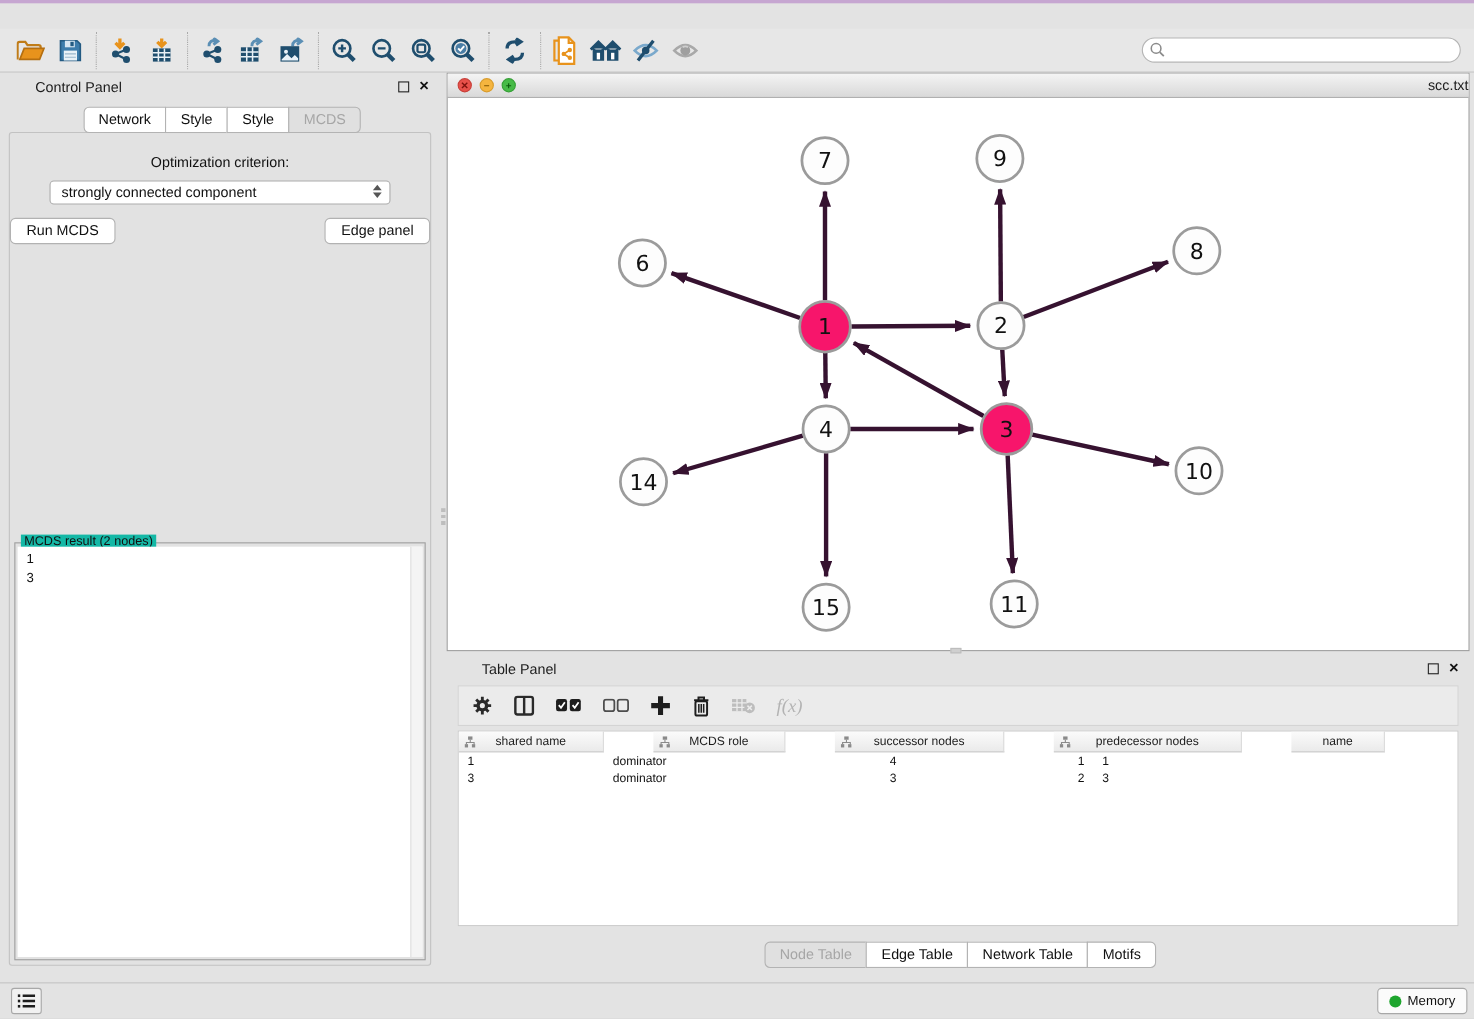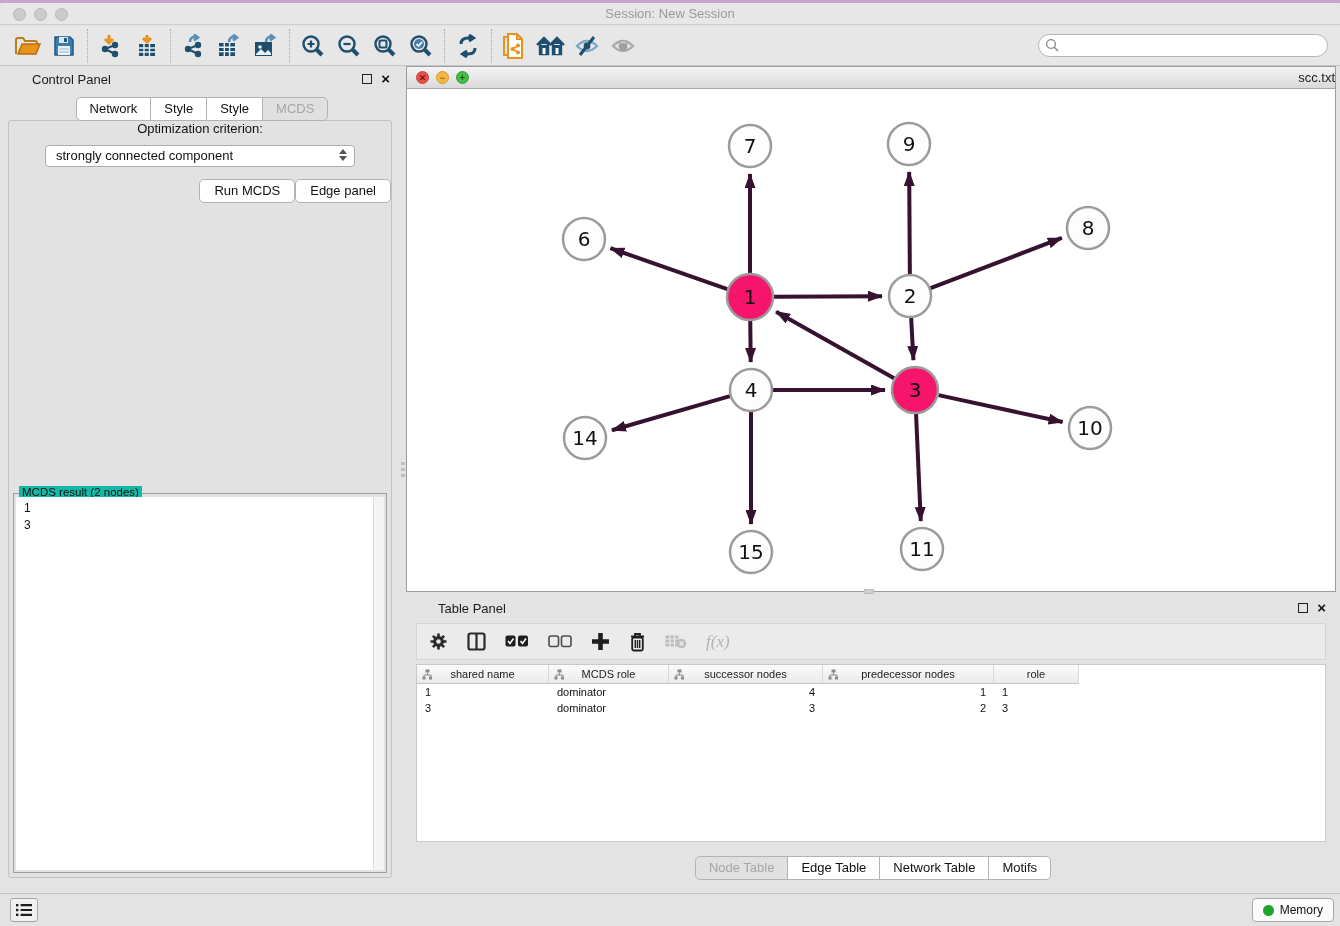--- a/index.html
+++ b/index.html
@@ -35,29 +35,29 @@
 
   .cp-tabs { position:absolute; top:31px; left:0; width:100%; display:flex; justify-content:center; z-index:2; }
   .tabseg { font-size:13px; padding:3px 13px 4px; background:#fff; border:1px solid #b3b3b3;
             margin-left:-1px; color:#111; }
   .tabseg:first-child { border-radius:5px 0 0 5px; margin-left:4px; }
   .tabseg:last-child { border-radius:0 5px 5px 0; }
   .tabseg.active { background:#e0e0e0; color:#a6a6a6; }
 
   .cp-body { position:absolute; top:54px; left:8px; width:384px; height:758px;
              background:#e2e2e2; border:1px solid #c2c2c2; border-radius:3px; }
-  .opt-label { text-align:center; font-size:13px; }
+  .opt-label { margin-top:19px; text-align:center; font-size:13px; }
   .dropdown { position:relative; width:310px; height:22px; margin:9px auto 0; background:#fff;
               border:1px solid #ababab; border-radius:4px; font-size:13px; line-height:20px;
               padding:0 24px 0 10px; }
   .dd-arrows { position:absolute; right:7px; top:3px; display:flex; flex-direction:column; gap:2px; }
   .dd-arrows i { width:0; height:0; border-left:4px solid transparent; border-right:4px solid transparent; }
   .dd-up { border-bottom:5px solid #555; }
   .dd-down { border-top:5px solid #555; }
-  .btn-row { display:flex; justify-content:flex-end; margin-top:12px; }
+  .btn-row { display:flex; justify-content:space-between; gap:14px; margin-top:12px; }
   .mac-btn { font-size:13px; padding:3px 14px 4px; background:#fff; border:1px solid #b2b2b2;
              border-radius:5px; color:#111; font-family:"Liberation Sans",sans-serif; }
 
   .result-box { position:absolute; left:4px; right:4px; top:372px; bottom:4px; border:1px solid #9e9e9e; }
   .result-legend { position:absolute; top:-8px; left:5px; background:#14b8a6; padding:0 3px;
                    font-size:11.5px; color:#111; }
   .result-white { position:absolute; left:2px; right:2px; top:3px; bottom:2px; background:#fff; }
   .result-text { font-size:12px; line-height:17px; padding:3px 0 0 8px; white-space:pre;
                  font-family:"Liberation Sans",sans-serif; }
   .result-scroll { position:absolute; right:0; top:0; bottom:0; width:11px; background:#f4f4f4;
@@ -79,21 +79,21 @@
 
   
   .table-panel { position:absolute; left:406px; top:595px; width:930px; height:292px; }
   .tp-toolbar { margin:2px 10px 0; height:37px; background:#ebebeb; border:1px solid #d4d4d4;
                 display:flex; align-items:center; padding:0 12px; gap:19px; }
   .tp-tool { display:flex; align-items:center; justify-content:center; height:24px; }
   .fx { font-family:"Liberation Serif",serif; font-style:italic; font-size:17px; color:#b3b3b3; }
 
   .data-table { margin:4px 10px 0; height:178px; background:#fff; border:1px solid #c9c9c9;
                 position:relative; overflow:hidden; }
-  .thead { display:flex; height:19px; }
+  .thead { display:flex; height:19px;gap:45px; }
   .th { position:relative; display:flex; align-items:center; justify-content:center;
         font-size:11px; color:#1c1c1c; background:linear-gradient(#fbfbfb,#eaeaea);
         border-right:1px solid #d8d8d8; border-bottom:1px solid #c4c4c4; }
   .th .hicon { position:absolute; left:5px; top:4px; }
   .trow { display:flex; height:16px; }
   .td { font-size:11px; line-height:16px; padding:0 8px; white-space:nowrap; overflow:hidden; }
 
   .tp-tabs { position:absolute; bottom:7px; left:0; width:100%; display:flex; justify-content:center; }
 
   
@@ -109,28 +109,20 @@
   .split-v { position:absolute; left:401px; top:462px; width:4px; height:18px;
              background:repeating-linear-gradient(#bdbdbd 0 3px, transparent 3px 6px); }
   .split-h { position:absolute; left:864px; top:589px; width:10px; height:5px; background:#cfcfcf; border:1px solid #bdbdbd; }
 </style>
 </head>
 <body>
 
 <div class="app">
   <div class="desktop-strip"></div>
 
-  <div class="titlebar">
-    <div class="traffic">
-      <span></span>
-      <span></span>
-      <span></span>
-    </div>
-    <div class="win-title">Session: New Session</div>
-  </div>
 
   <div class="toolbar">
     <div class="tb-btn">
       <svg width="26" height="22" viewBox="0 0 26 22">
         <path d="M1 19 L1 5 Q1 3 3 3 L8 3 L10 6 L20 6 Q22 6 22 8 L22 9" fill="#e8necf" stroke="#c07c18" stroke-width="2" fill-opacity="0"></path>
         <path d="M3 19 L7 9 L25 9 L21 19 Z" fill="#e8931c" stroke="#b56f10" stroke-width="1.5"></path>
       </svg>
     </div>
     <div class="tb-btn">
       <svg width="22" height="22" viewBox="0 0 22 22">
@@ -473,21 +465,21 @@
           <div class="th" style="width: 171px;">
             <svg class="hicon" width="11" height="11" viewBox="0 0 11 11">
               <rect x="3.5" y="0.5" width="4" height="3" fill="#8a8a8a"></rect>
               <rect x="0.5" y="7.5" width="3" height="3" fill="#8a8a8a"></rect>
               <rect x="7" y="7.5" width="3" height="3" fill="#8a8a8a"></rect>
               <path d="M5.5 3.5 V6 M2 7.5 V6 H9 V7.5" stroke="#8a8a8a" fill="none"></path>
             </svg>
             <span>predecessor nodes</span>
           </div>
           <div class="th" style="width: 85px;">
-            <span>role</span>
+            <span>name</span>
           </div>
         </div>
       <div class="tbody">
           <div class="trow">
             <div class="td" style="width: 132px; text-align: left;">1</div>
             <div class="td" style="width: 120px; text-align: left;">dominator</div>
             <div class="td" style="width: 154px; text-align: right;">4</div>
             <div class="td" style="width: 171px; text-align: right;">1</div>
             <div class="td" style="width: 85px; text-align: left;">1</div>
           </div>

